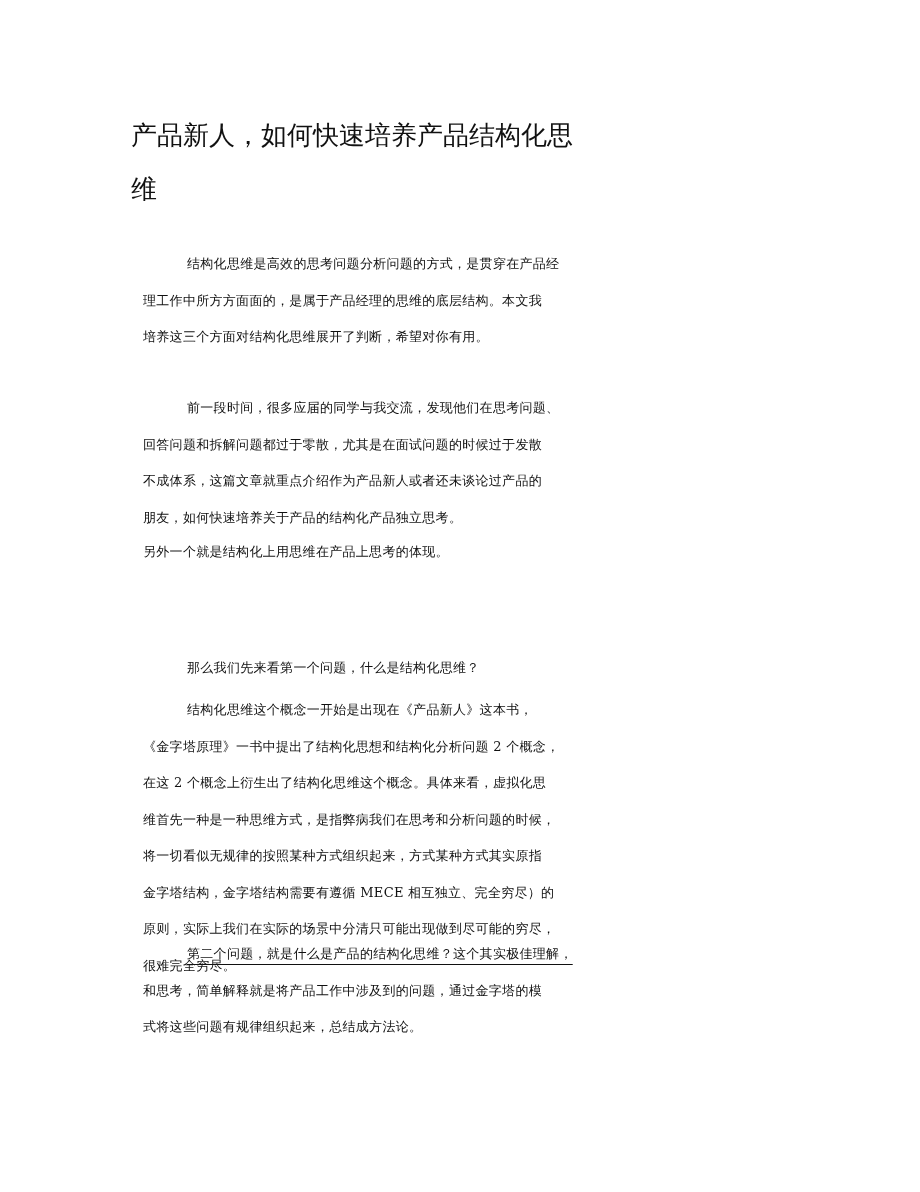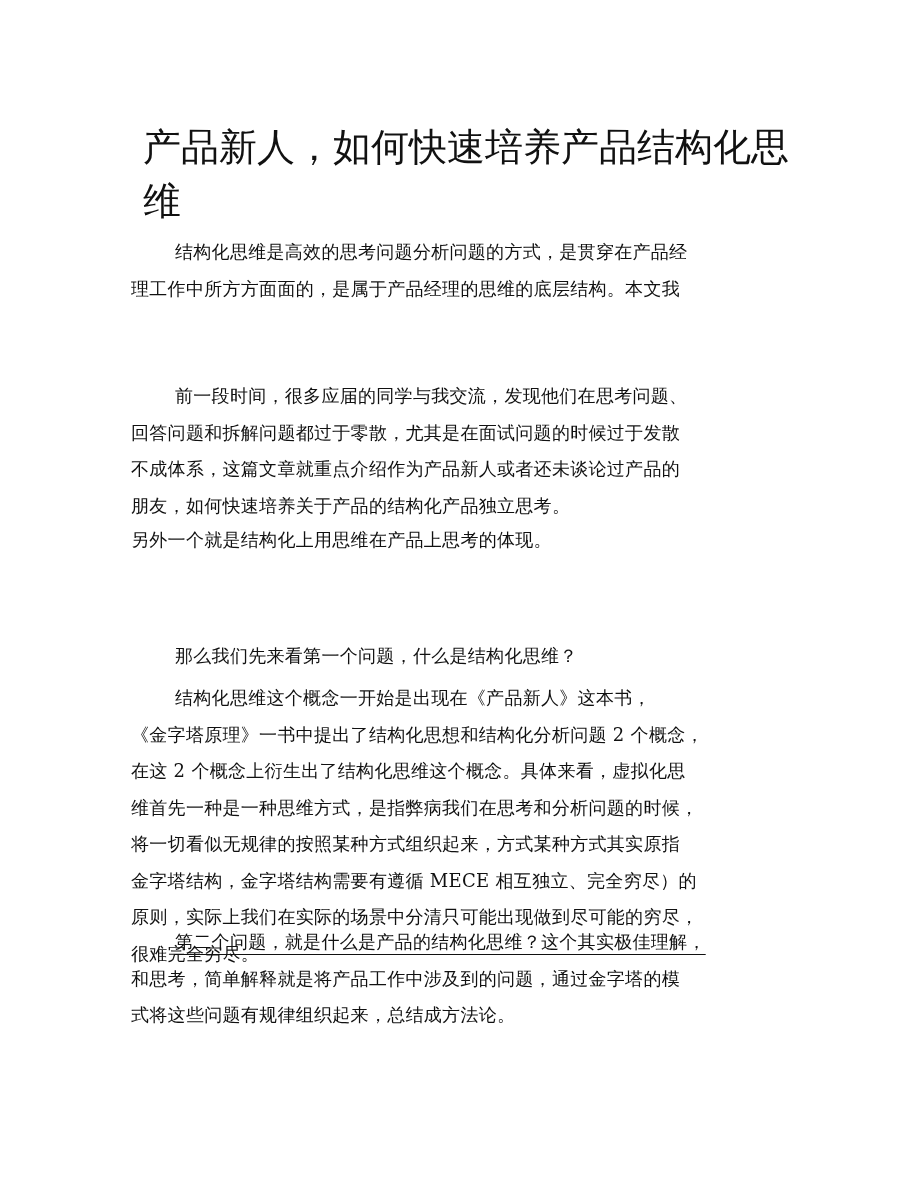--- a/index.html
+++ b/index.html
@@ -1,21 +1,21 @@
 <!DOCTYPE html>
 <html><head>
 <meta charset="utf-8">
 <style>
   html, body { margin: 0; padding: 0; background: #ffffff; }
   body { width: 920px; height: 1192px; position: relative; overflow: hidden;
          font-family: "DejaVu Serif", "Liberation Serif", serif; color: #111; }
   .page { position: absolute; left: 131px; top: 108px; width: 640px; }
-  .title { font-size: 38px; line-height: 54px; margin: 12px; font-weight: normal;
+  .title { font-size: 26px; line-height: 54px; margin: 0; font-weight: normal;
            letter-spacing: 0px; color: #111; }
-  .para { font-size: 18px; line-height: 36.5px; margin: 0; text-indent: 44px;
+  .para { font-size: 13px; line-height: 36.5px; margin: 12px; text-indent: 44px;
           letter-spacing: 0.3px; width: 572px; text-align: justify; }
   .line { display: block; white-space: nowrap; }
   .first { padding-left: 44px; }
   .p1 { position: absolute; top: 126px; }
   .p2 { position: absolute; top: 270px; }
   .p3 { position: absolute; top: 414px; }
   .p4 { position: absolute; top: 530px; }
   .p5 { position: absolute; top: 572px; }
   .p6 { position: absolute; top: 816px; }
   .para .line { text-indent: 0; }
@@ -26,20 +26,21 @@
 
 <div class="page">
   <h1 class="title">
     <span class="line">产品新人，如何快速培养产品结构化思</span>
     <span class="line">维</span>
   </h1>
 
   <div class="para p1">
     <span class="line first">结构化思维是高效的思考问题分析问题的方式，是贯穿在产品经</span>
     <span class="line">理工作中所方方面面的，是属于产品经理的思维的底层结构。本文我</span>
+    <span class="line">培养这三个方面对结构化思维展开了判断，希望对你有用。</span>
   </div>
 
   <div class="para p2">
     <span class="line first">前一段时间，很多应届的同学与我交流，发现他们在思考问题、</span>
     <span class="line">回答问题和拆解问题都过于零散，尤其是在面试问题的时候过于发散</span>
     <span class="line">不成体系，这篇文章就重点介绍作为产品新人或者还未谈论过产品的</span>
     <span class="line">朋友，如何快速培养关于产品的结构化产品独立思考。</span>
   </div>
 
   <div class="para p3">

